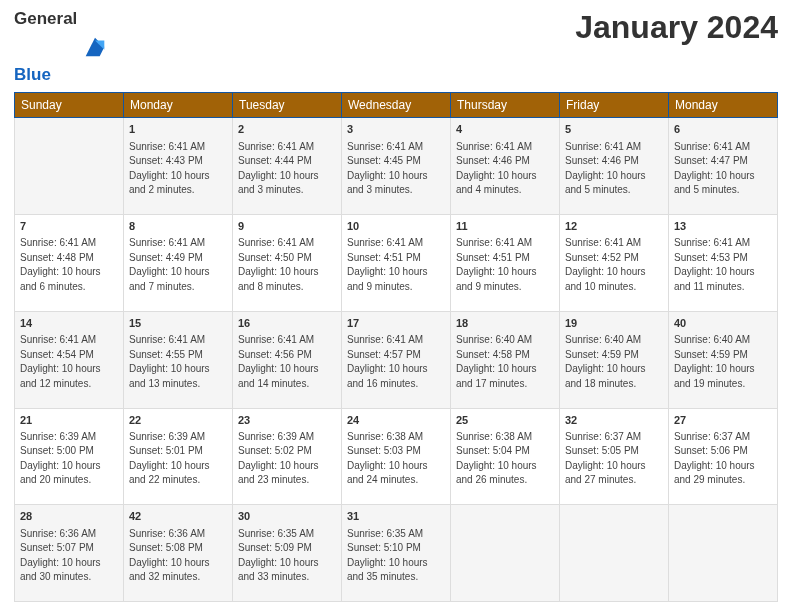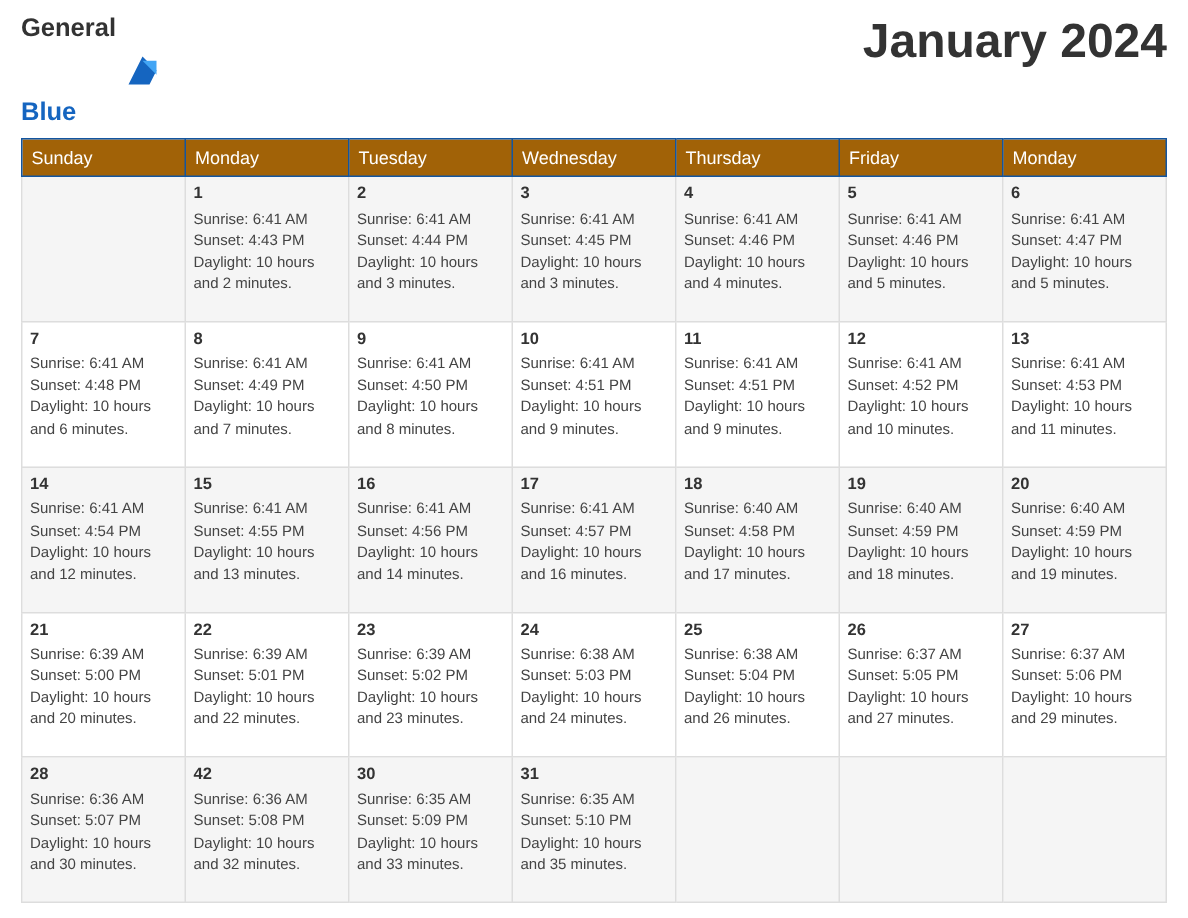--- a/index.html
+++ b/index.html
@@ -206,21 +206,21 @@
           </td>
           <td>
             <span class="day-number">18</span>
             <div class="day-info">Sunrise: 6:40 AM<br>Sunset: 4:58 PM<br>Daylight: 10 hours and 17 minutes.</div>
           </td>
           <td>
             <span class="day-number">19</span>
             <div class="day-info">Sunrise: 6:40 AM<br>Sunset: 4:59 PM<br>Daylight: 10 hours and 18 minutes.</div>
           </td>
           <td>
-            <span class="day-number">20</span>
+            <span class="day-number">40</span>
             <div class="day-info">Sunrise: 6:40 AM<br>Sunset: 4:59 PM<br>Daylight: 10 hours and 19 minutes.</div>
           </td>
         </tr>
         <tr>
           <td>
             <span class="day-number">21</span>
             <div class="day-info">Sunrise: 6:39 AM<br>Sunset: 5:00 PM<br>Daylight: 10 hours and 20 minutes.</div>
           </td>
           <td>
             <span class="day-number">22</span>
@@ -232,21 +232,21 @@
           </td>
           <td>
             <span class="day-number">24</span>
             <div class="day-info">Sunrise: 6:38 AM<br>Sunset: 5:03 PM<br>Daylight: 10 hours and 24 minutes.</div>
           </td>
           <td>
             <span class="day-number">25</span>
             <div class="day-info">Sunrise: 6:38 AM<br>Sunset: 5:04 PM<br>Daylight: 10 hours and 26 minutes.</div>
           </td>
           <td>
-            <span class="day-number">26</span>
+            <span class="day-number">32</span>
             <div class="day-info">Sunrise: 6:37 AM<br>Sunset: 5:05 PM<br>Daylight: 10 hours and 27 minutes.</div>
           </td>
           <td>
             <span class="day-number">27</span>
             <div class="day-info">Sunrise: 6:37 AM<br>Sunset: 5:06 PM<br>Daylight: 10 hours and 29 minutes.</div>
           </td>
         </tr>
         <tr>
           <td>
             <span class="day-number">28</span>

